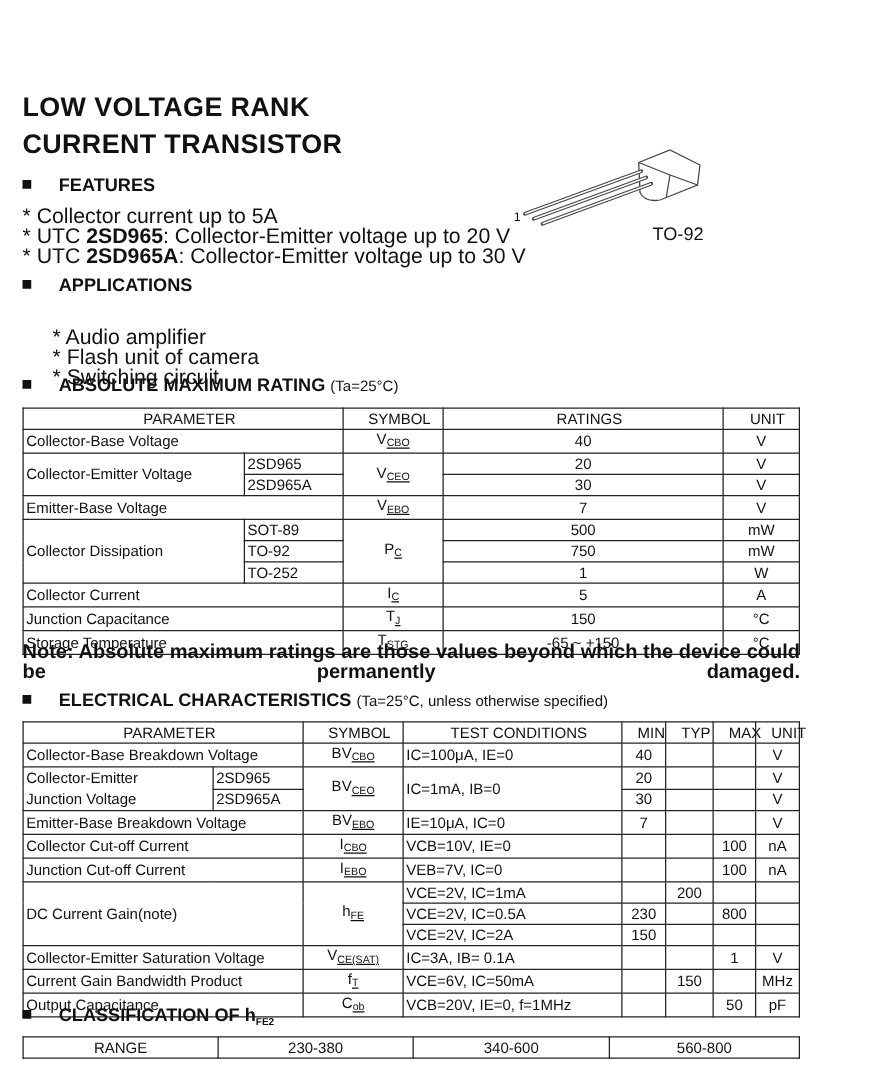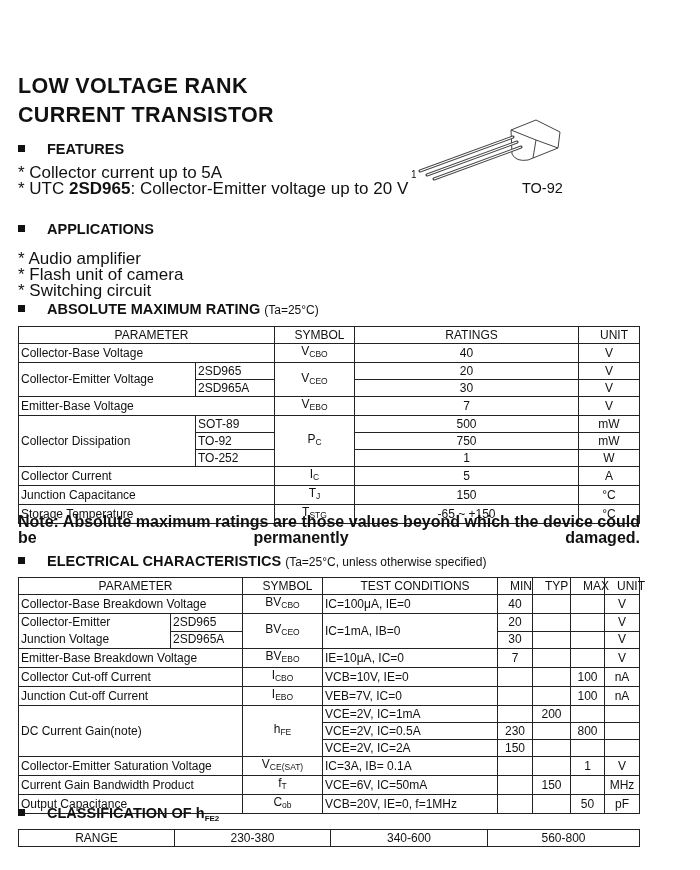--- a/index.html
+++ b/index.html
@@ -13,21 +13,21 @@
   .sec sub { font-size: 8px; vertical-align: -3px; }
   .list { left: 18px; font-size: 17px; line-height: 16px; }
   .list div { white-space: nowrap; }
   .pkg { left: 408px; top: 108px; width: 160px; height: 90px; }
   .pkg-label { left: 522px; top: 180px; font-size: 14.5px; }
   .pin1 { left: 411px; top: 169px; font-size: 10px; }
   table { position: absolute; border-collapse: collapse; font-size: 12px; table-layout: fixed; }
   td, th { border: 1px solid #222; padding: 0 2px; height: 16px; line-height: 15px; white-space: nowrap; font-weight: normal; }
   th { text-align: center; padding-left: 12px; }
   .c { text-align: center; }
-  .sym sub { font-size: 8.5px; vertical-align: -2px; }
+  .sym sub { font-size: 8.5px; vertical-align: -2px; text-decoration: underline; }
   .note { left: 18px; top: 514px; width: 622px; font-size: 16px; line-height: 16px; font-weight: bold; }
   .note .l1 { text-align: justify; text-align-last: justify; }
   .note .l2 { padding-left: 34px; }
 </style>
 </head>
 <body>
 
 <div class="abs title">
   <div>LOW VOLTAGE RANK</div>
   <div>CURRENT TRANSISTOR</div>
@@ -52,26 +52,27 @@
 </svg>
 <div class="abs pin1">1</div>
 <div class="abs pkg-label">TO-92</div>
 
 <div class="abs sec" style="top:141px;">
   <span class="sq"></span><span>FEATURES</span>
 </div>
 <div class="abs list" style="top:165px;">
   <div><span>* Collector current up to 5A</span></div>
   <div><span>* UTC </span><b>2SD965</b><span>: Collector-Emitter voltage up to 20 V</span></div>
+  <div><span>* UTC </span><b>2SD965A</b><span>: Collector-Emitter voltage up to 30 V</span></div>
 </div>
 
 <div class="abs sec" style="top:221px;">
   <span class="sq"></span><span>APPLICATIONS</span>
 </div>
-<div class="abs list" style="top:251px;">
+<div class="abs list" style="top:262px;margin-left:24px;">
   <div>* Audio amplifier</div>
   <div>* Flash unit of camera</div>
   <div>* Switching circuit</div>
 </div>
 
 <div class="abs sec" style="top:301px;">
   <span class="sq"></span><span>ABSOLUTE MAXIMUM RATING</span> <span class="cond">(Ta=25°C)</span>
 </div>
 
 <table style="left:18px; top:326px; width:621px;">

